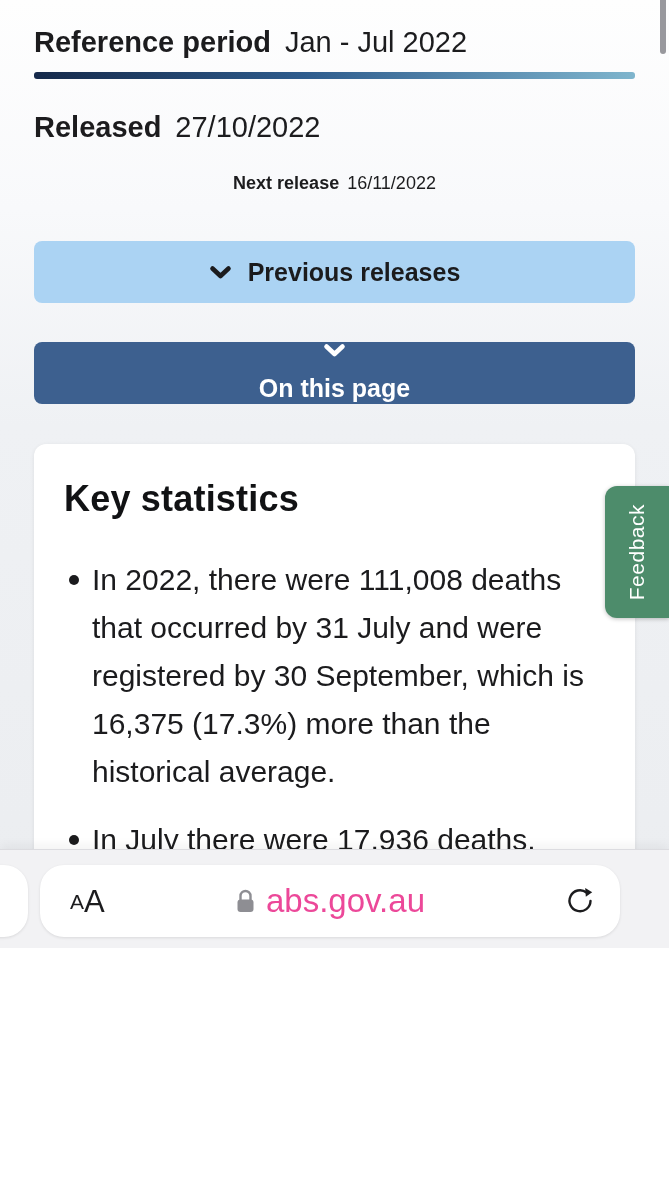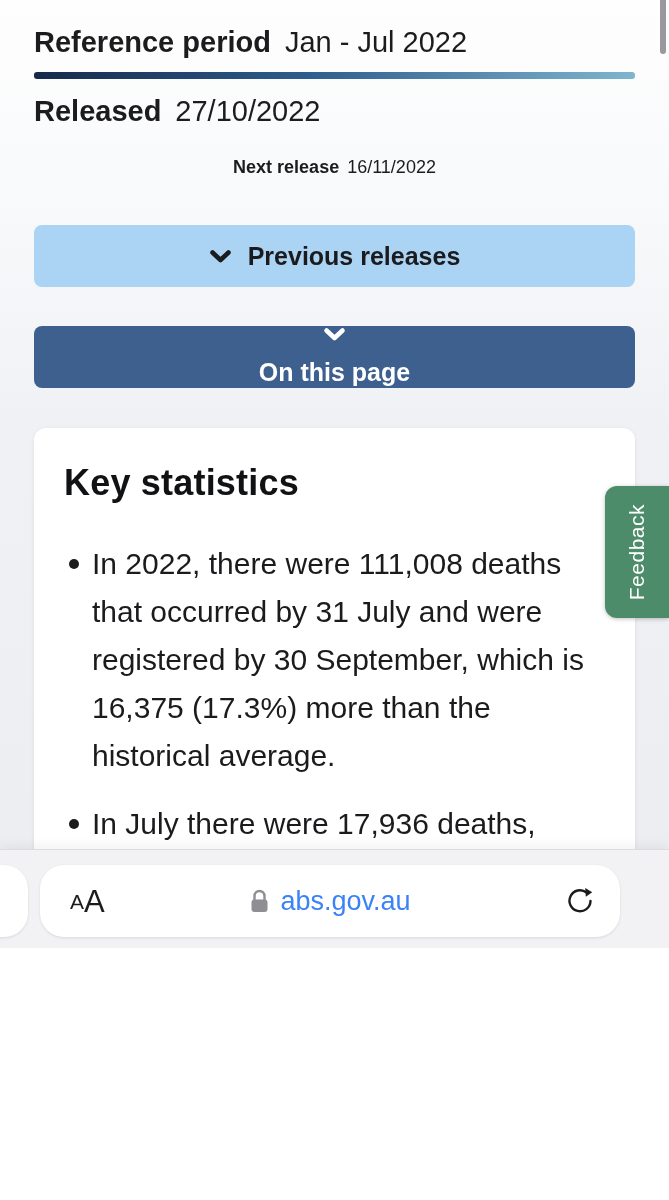--- a/index.html
+++ b/index.html
@@ -7,21 +7,21 @@
   .page{
     position:relative;width:669px;height:948px;overflow:hidden;
     background:linear-gradient(180deg,#fefefe 0%,#f8f9fb 22%,#eff1f4 45%,#ebedf0 100%);
     font-family:"Liberation Sans","DejaVu Sans",sans-serif;color:#1c1c1e;
   }
   .content{padding:25px 34px 0;}
   .meta-row{font-size:29px;line-height:34px;}
   .meta-label{font-weight:bold;margin-right:14px;}
   .rule{height:7px;margin-top:13px;border-radius:3px;
     background:linear-gradient(90deg,#15294a 0%,#2e5c8d 45%,#7fb5cd 100%);}
-  .released-row{margin-top:15px;}
+  .released-row{margin-top:31px;}
   .next-row{margin-top:24px;font-size:18px;line-height:30px;text-align:center;}
   .next-row .meta-label{margin-right:8px;}
   .btn{width:100%;height:62px;border:none;border-radius:8px;cursor:pointer;
     font-family:inherit;font-size:25px;font-weight:bold;
     display:flex;align-items:center;justify-content:center;gap:16px;}
   .btn .chev{display:flex;align-items:center;}
   .btn-prev{margin-top:43px;background:#abd3f3;color:#1b1b1d;}
   .btn-page{margin-top:39px;background:#3d608f;color:#ffffff;flex-direction:column;}
   .card{margin-top:40px;background:#ffffff;border-radius:12px;
     box-shadow:0 1px 4px rgba(0,0,0,0.08);padding:28px 30px 0;height:692px;box-sizing:border-box;}
@@ -42,21 +42,21 @@
   .pill{position:absolute;top:15px;height:72px;background:#ffffff;border-radius:24px;
     box-shadow:0 1px 3px rgba(0,0,0,0.10);}
   .pill-partial{left:-30px;width:58px;}
   .pill-main{left:40px;width:580px;}
   .aa-btn{position:absolute;left:30px;top:0;bottom:0;display:flex;align-items:center;
     color:#1c1c1e;background:none;border:none;padding:0;cursor:pointer;font-family:inherit;}
   .aa-small{font-size:21px;line-height:1;}
   .aa-large{font-size:31px;line-height:1;}
   .url-group{position:absolute;left:0;right:0;top:0;bottom:0;display:flex;
     align-items:center;justify-content:center;gap:10px;cursor:pointer;}
-  .url-text{font-size:27px;color:#3b82f6;}
+  .url-text{font-size:33px;color:#ec4899;}
   .reload-btn{position:absolute;right:24px;top:0;bottom:0;display:flex;align-items:center;
     background:none;border:none;padding:0;cursor:pointer;}
 </style>
 </head>
 <body>
 
 <div class="page">
   <div class="content">
 
     <div class="meta-row">

